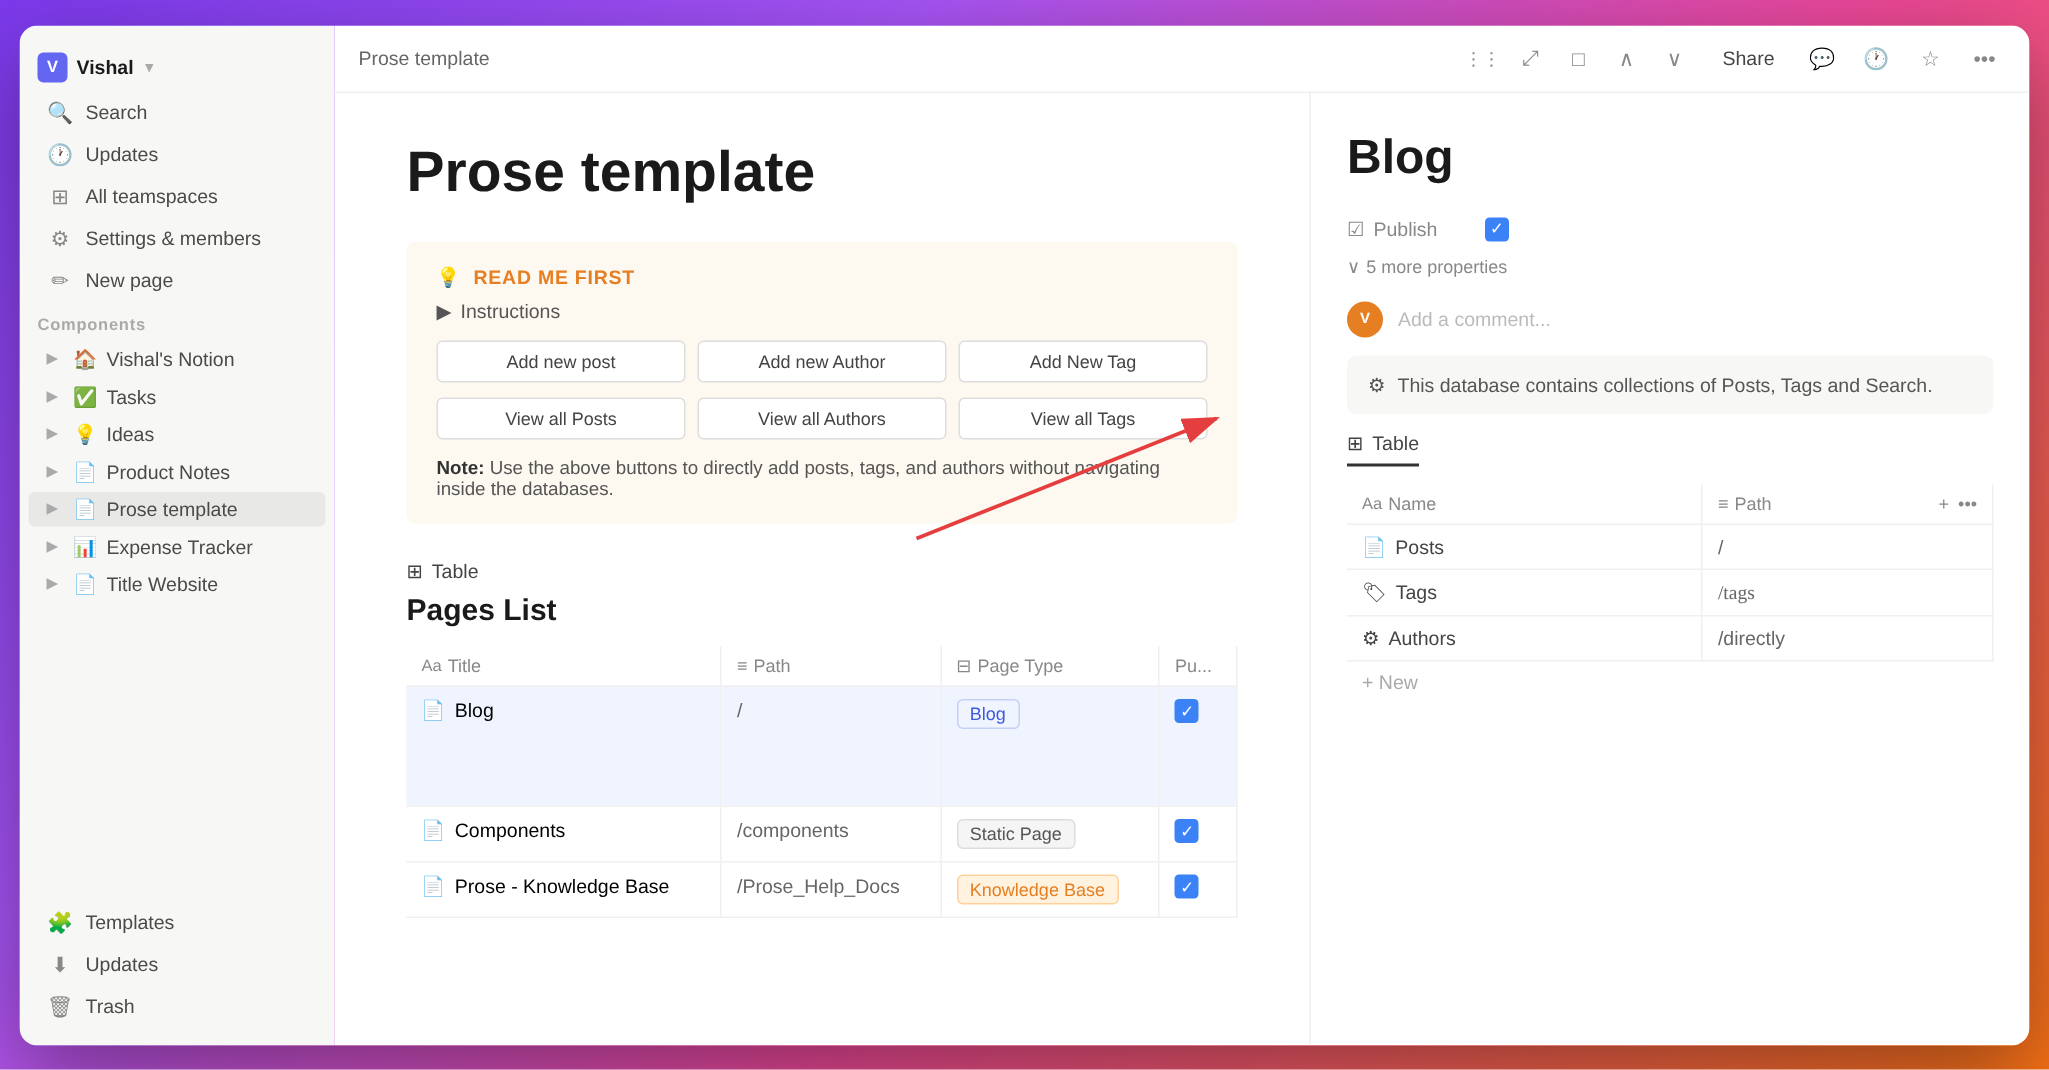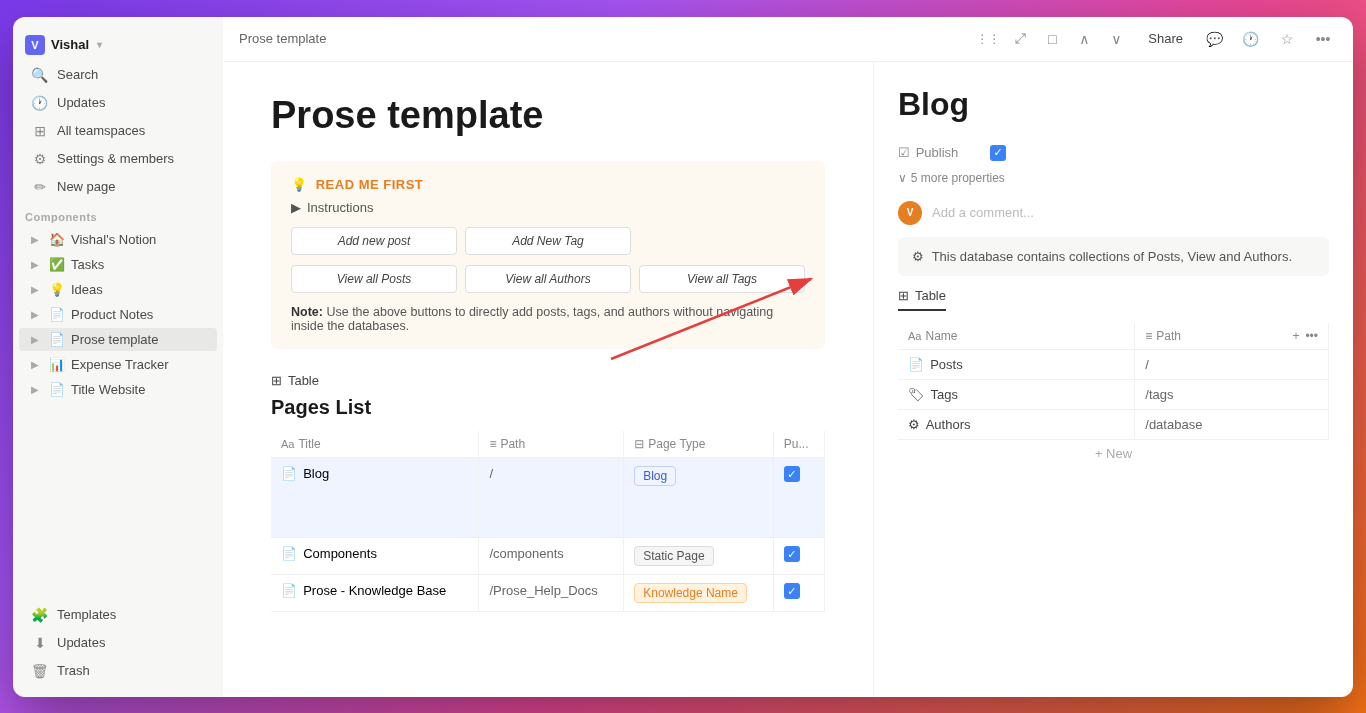--- a/index.html
+++ b/index.html
@@ -192,21 +192,20 @@
     }
     .db-btn {
       border: 1px solid #ddd;
       background: white;
       border-radius: 4px;
       padding: 6px 12px;
       font-size: 12px;
       color: #444;
       cursor: pointer;
       text-align: center;
-      font-style: italic;
     }
     .info-note {
       font-size: 12.5px;
       color: #555;
       margin-top: 12px;
     }
     .info-note strong { color: #333; }
     
     .table-section { margin-top: 8px; }
     .table-tab {
@@ -379,21 +378,20 @@
       border-bottom: 1px solid #f0f0f0;
       border-right: 1px solid #f0f0f0;
       font-size: 13px;
       color: #444;
     }
     .new-row {
       padding: 6px 10px;
       color: #aaa;
       font-size: 13px;
       cursor: pointer;
-      text-align: center;
     }
     
     .nav-icons {
       display: flex;
       align-items: center;
       gap: 4px;
     }
     .top-nav-icon {
       width: 28px;
       height: 28px;
@@ -546,20 +544,21 @@
             <div class="info-box-header">
               <span>💡</span>
               <span>READ ME FIRST</span>
             </div>
             <div class="info-box-collapsible">
               <span>▶</span>
               <span>Instructions</span>
             </div>
             <div class="btn-grid">
               <button class="db-btn">Add new post</button>
+              <button class="db-btn">Add new Author</button>
               <button class="db-btn">Add New Tag</button>
             </div>
             <div class="btn-grid">
               <button class="db-btn">View all Posts</button>
               <button class="db-btn">View all Authors</button>
               <button class="db-btn">View all Tags</button>
             </div>
             <div class="info-note">
               <strong>Note:</strong> <span style="display:inline;">Use the above buttons to directly add posts, tags, and authors without navigating inside the databases.</span>
             </div>
@@ -633,21 +632,21 @@
 
                 <tr>
                   <td>
                     <span style="display:flex;align-items:center;gap:6px;">
                       <span>📄</span>
                       <span>Prose - Knowledge Base</span>
                     </span>
                   </td>
                   <td style="color:#666;">/Prose_Help_Docs</td>
                   <td>
-                    <span class="page-tag kb">Knowledge Name</span>
+                    <span class="page-tag kb">Knowledge Base</span>
                   </td>
                   <td>
                     <div class="checkbox-icon"></div>
                   </td>
                 </tr>
               </tbody>
             </table>
           </div>
         </div>
       </div>
@@ -668,21 +667,21 @@
           <span>5 more properties</span>
         </div>
 
         <div class="comment-row">
           <div class="comment-avatar">V</div>
           <span class="comment-placeholder">Add a comment...</span>
         </div>
 
         <div class="info-banner">
           <span>⚙</span>
-          <span>This database contains collections of Posts, View and Authors.</span>
+          <span>This database contains collections of Posts, Tags and Search.</span>
         </div>
 
         <div class="table-view-tab">
           <span>⊞</span>
           <span>Table</span>
         </div>
 
 
         <table class="db-table">
           <thead>
@@ -717,30 +716,30 @@
               </td>
               <td style="color:#666;">/</td>
             </tr>
             <tr>
               <td>
                 <span style="display:flex;align-items:center;gap:6px;">
                   <span>🏷</span>
                   <span>Tags</span>
                 </span>
               </td>
-              <td style="color:#666;">/tags</td>
+              <td style="color:#666;font-family:Liberation Serif, serif;">/tags</td>
             </tr>
             <tr>
               <td>
                 <span style="display:flex;align-items:center;gap:6px;">
                   <span>⚙</span>
                   <span>Authors</span>
                 </span>
               </td>
-              <td style="color:#666;">/database</td>
+              <td style="color:#666;">/directly</td>
             </tr>
           </tbody>
         </table>
         <div class="new-row">
           <span>+</span>
           <span>New</span>
         </div>
       </div>
     </div>
   </div>

